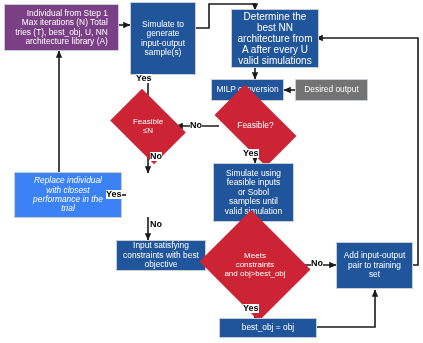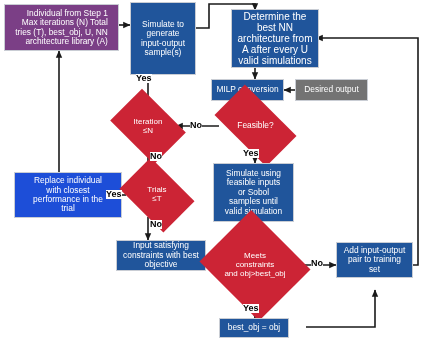--- a/index.html
+++ b/index.html
@@ -142,41 +142,36 @@
   <div class="node proc" style="left:211px; top:79px; width:73px; height:22px; background:#20559B; font-size:8.4px;">
     <span class="txt">MILP conversion</span>
   </div>
 
   <div class="node proc" style="left:295px; top:79px; width:73px; height:22px; background:#737373; font-size:8.4px;">
     <span class="txt">Desired output</span>
   </div>
 
   <div class="node dec" style="left:117px; top:104px; width:62px; height:45px; font-size:8px;">
     <span class="diamond-bg"></span>
-    <span class="txt">Iteration
+    <span class="txt">Feasible
 ≤N</span>
   </div>
 
   <div class="node dec" style="left:219px; top:104px; width:73px; height:43px; font-size:8.4px;">
     <span class="diamond-bg"></span>
     <span class="txt">Feasible?</span>
   </div>
 
-  <div class="node proc" style="left:14px; top:172px; width:108px; height:46px; background:#1d4ed8; font-size:8.4px;">
+  <div class="node proc" style="left:14px; top:172px; width:108px; height:46px; background:#3b82f6; font-size:8.4px;font-style:italic;">
     <span class="txt">Replace individual
 with closest
 performance in the
 trial</span>
   </div>
 
-  <div class="node dec" style="left:126px; top:173px; width:62px; height:44px; font-size:8px;">
-    <span class="diamond-bg"></span>
-    <span class="txt">Trials
-≤T</span>
-  </div>
 
   <div class="node proc" style="left:213px; top:163px; width:81px; height:59px; background:#20559B; font-size:8.4px;">
     <span class="txt">Simulate using
 feasible inputs
 or Sobol
 samples until
 valid simulation</span>
   </div>
 
   <div class="node proc" style="left:116px; top:240px; width:90px; height:31px; background:#20559B; font-size:8.4px;">
@@ -185,27 +180,27 @@
 objective</span>
   </div>
 
   <div class="node dec" style="left:213px; top:229px; width:84px; height:73px; font-size:8px;">
     <span class="diamond-bg"></span>
     <span class="txt">Meets
 constraints
 and obj&gt;best_obj</span>
   </div>
 
-  <div class="node proc" style="left:336px; top:242px; width:77px; height:36px; background:#20559B; font-size:8.4px;">
+  <div class="node proc" style="left:336px; top:242px; width:77px; height:47px; background:#20559B; font-size:8.4px;">
     <span class="txt">Add input-output
 pair to training
 set</span>
   </div>
 
-  <div class="node proc" style="left:219px; top:318px; width:70px; height:20px; background:#20559B; font-size:8.4px;">
+  <div class="node proc" style="left:219px; top:318px; width:98px; height:20px; background:#20559B; font-size:8.4px;">
     <span class="txt">best_obj = obj</span>
   </div>
 
   <div class="edge-label" style="left:136px; top:74px; font-size:9px;">Yes</div>
 
   <div class="edge-label" style="left:190px; top:121px; font-size:9px;">No</div>
 
   <div class="edge-label" style="left:243px; top:149px; font-size:9px;">Yes</div>
 
   <div class="edge-label" style="left:150px; top:152px; font-size:9px;">No</div>

